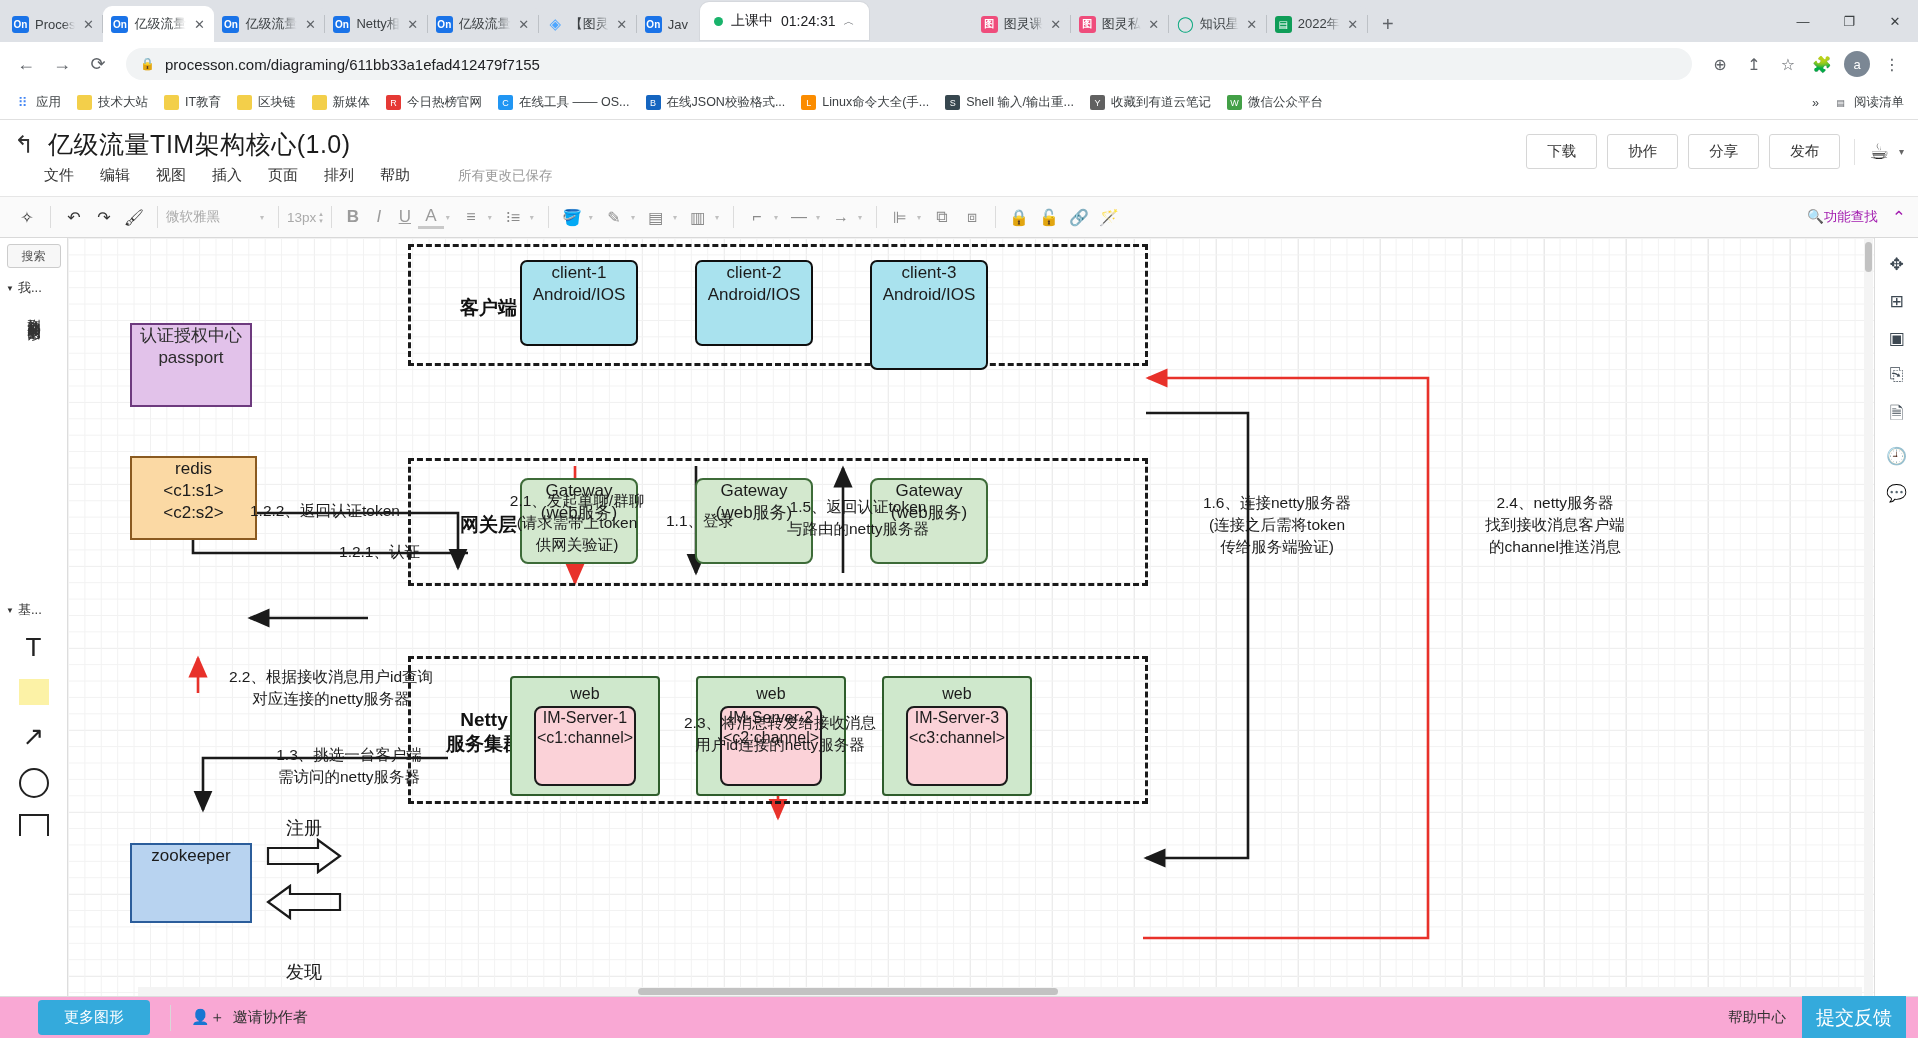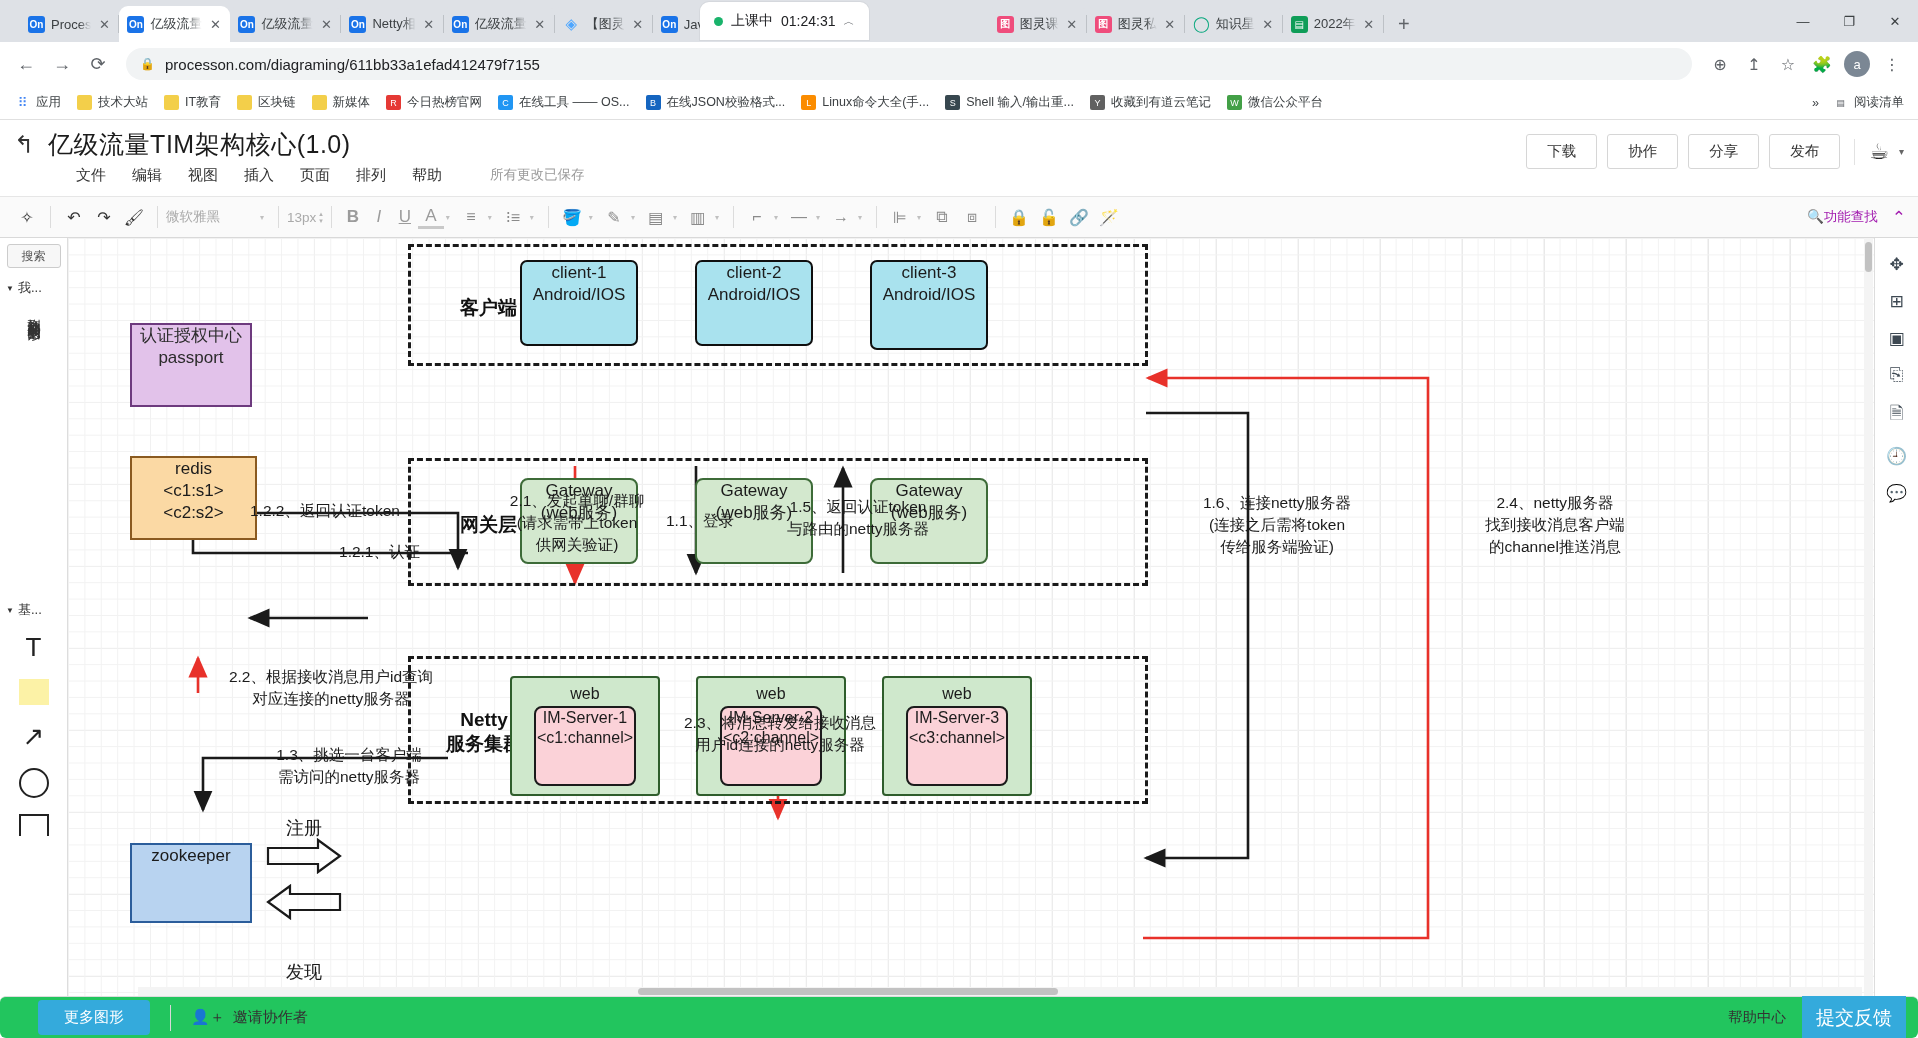--- a/index.html
+++ b/index.html
@@ -9,21 +9,21 @@
     background: #fff;
     font-size: 13px;
     color: #222;
   }
 
   
   .browser { width: 1918px; height: 1038px; display: flex; flex-direction: column; }
 
   .tabstrip {
     height: 42px; background: #dee1e6; display: flex; align-items: flex-end;
-    padding-left: 20px; position: relative; flex: none;
+    padding-left: 4px; position: relative; flex: none;
   }
   .tab {
     height: 36px; min-width: 96px; max-width: 120px; display: flex; align-items: center;
     gap: 6px; padding: 0 8px; border-radius: 9px 9px 0 0; background: #dee1e6;
     position: relative; font-size: 13px; color: #3c4043; overflow: hidden;
   }
   .tab.active { background: #fff; }
   .tab:not(.active):not(:last-child)::after {
     content: ""; position: absolute; right: 0; top: 9px; height: 18px; width: 1px; background: #bdc1c6;
   }
@@ -95,21 +95,21 @@
 
   
   .app { flex: 1; display: flex; flex-direction: column; min-height: 0; background: #fff; }
 
   .apphead { height: 76px; display: flex; align-items: flex-start; padding: 8px 14px 0 14px;
     position: relative; flex: none; }
   .titlewrap { display: flex; align-items: center; gap: 14px; }
   .backarrow { font-size: 24px; color: #333; }
   .doctitle { font-size: 25px; color: #1b1b1b; letter-spacing: .5px; }
   .menus { position: absolute; left: 44px; top: 46px; display: flex; gap: 26px;
-    align-items: flex-start; font-size: 15px; color: #333; margin-left: 32px; }
+    align-items: center; font-size: 15px; color: #333; }
   .savedtxt { color: #9a9a9a; font-size: 13.5px; margin-left: 22px; }
   .headright { margin-left: auto; display: flex; align-items: center; gap: 10px; padding-top: 6px; }
   .hbtn { border: 1px solid #d6d6d6; background: #fff; border-radius: 3px; padding: 7px 20px;
     font-size: 14.5px; color: #333; }
   .hsep { width: 1px; height: 26px; background: #e2e2e2; margin: 0 4px; }
   .javaico { font-size: 22px; }
   .hcaret { font-size: 10px; color: #666; }
 
   .toolbar {
     height: 42px; border-top: 1px solid #e6e6e6; border-bottom: 1px solid #d9d9d9;
@@ -183,22 +183,22 @@
     border-left: 1px solid #ddd; background: #fff; display: flex; flex-direction: column;
     align-items: center; gap: 16px; padding-top: 16px; }
   .rsidebar .ri { font-size: 17px; color: #3d4852; }
   .vscroll { position: absolute; right: 45px; top: 0; width: 9px; height: 100%; background: #f4f4f4; }
   .vscroll i { position: absolute; left: 1px; top: 4px; width: 7px; height: 30px;
     background: #c2c2c2; border-radius: 4px; display: block; }
   .hscroll { position: absolute; left: 70px; right: 56px; bottom: 0; height: 9px; background: #f4f4f4; }
   .hscroll i { position: absolute; left: 500px; top: 1px; width: 420px; height: 7px;
     background: #c2c2c2; border-radius: 4px; display: block; }
 
-  .statusbar { height: 42px; border-top: 1px solid #ddd; background: #22c55e; display: flex;
-    align-items: center; padding: 16px 12px; gap: 0; flex: none; border-radius: 6px; }
+  .statusbar { height: 42px; border-top: 1px solid #ddd; background: #f9a8d4; display: flex;
+    align-items: center; padding: 16px 12px; gap: 0; flex: none; }
   .moreshapes { background: #34aadc; color: #fff; border-radius: 4px; padding: 8px 26px;
     font-size: 15px; margin-left: 26px; }
   .ssep { width: 1px; height: 26px; background: #d8d8d8; margin: 0 20px; }
   .invite { display: flex; align-items: center; gap: 8px; font-size: 15px; color: #333; }
   .statusright { margin-left: auto; display: flex; align-items: center; gap: 0; }
   .helpc { font-size: 14.5px; color: #333; padding: 0 16px; }
   .feedback { background: #34aadc; color: #fff; font-size: 19px; padding: 11px 14px; }
 </style>
 </head>
 <body>
@@ -523,21 +523,21 @@
 服务集群</div>
 
           <div class="node box client" style="left:452px;top:22px;width:118px;height:86px">
             <span>client-1</span>
             <span>Android/IOS</span>
           </div>
           <div class="node box client" style="left:627px;top:22px;width:118px;height:86px">
             <span>client-2</span>
             <span>Android/IOS</span>
           </div>
-          <div class="node box client" style="left:802px;top:22px;width:118px;height:90px">
+          <div class="node box client" style="left:802px;top:22px;width:118px;height:110px">
             <span>client-3</span>
             <span>Android/IOS</span>
           </div>
 
           <div class="node box gw" style="left:452px;top:240px;width:118px;height:86px">
             <span>Gateway</span>
             <span>(web服务)</span>
           </div>
           <div class="node box gw" style="left:627px;top:240px;width:118px;height:86px">
             <span>Gateway</span>

